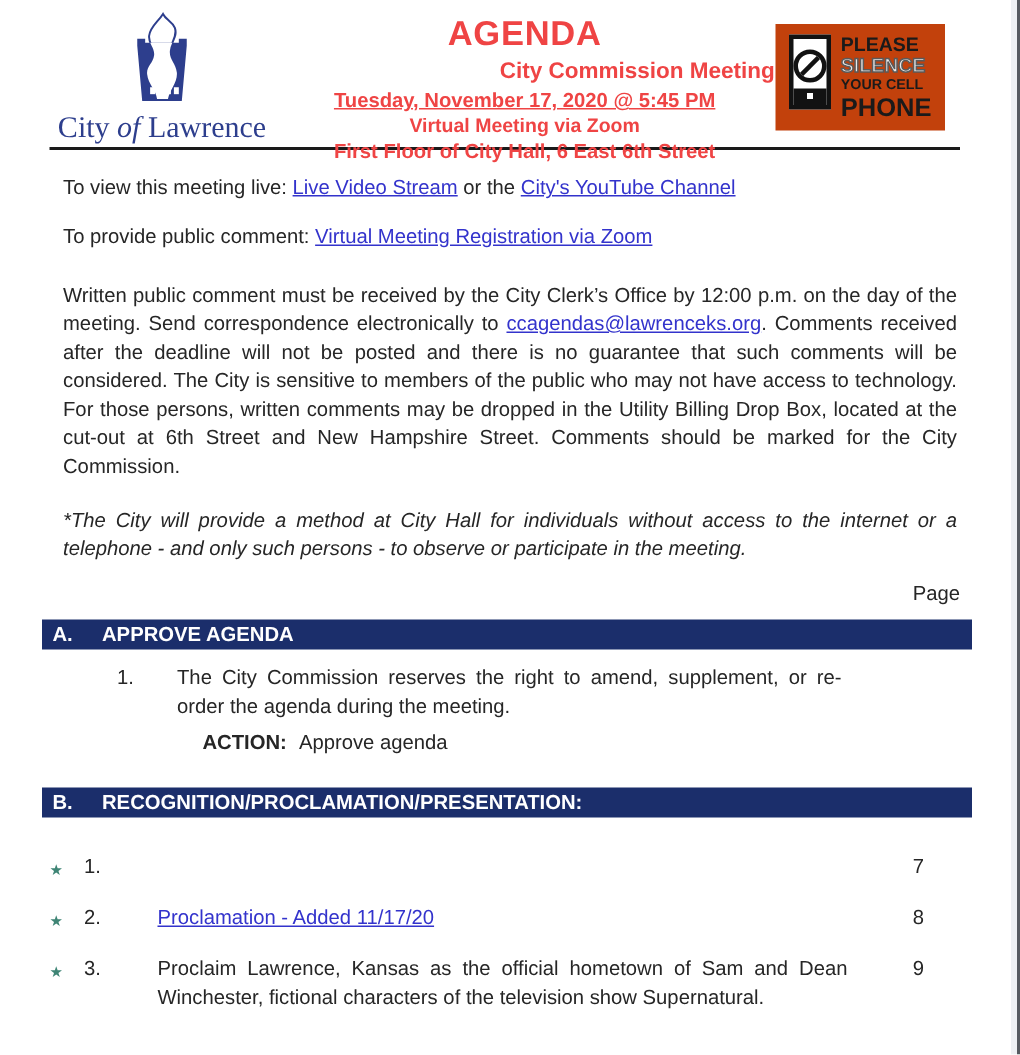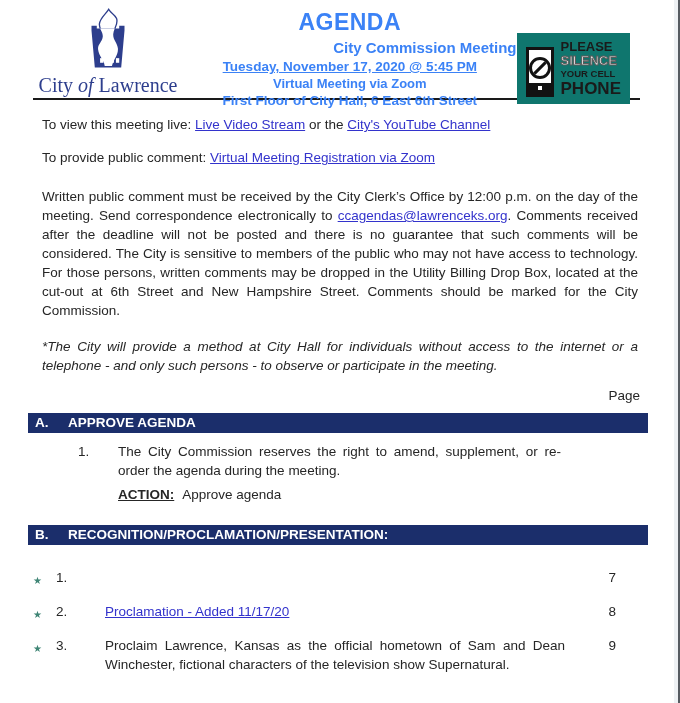--- a/index.html
+++ b/index.html
@@ -10,28 +10,28 @@
   
   .right-strip{position:absolute;right:2px;top:0;bottom:0;width:4px;background:#eef1f4;}
   .right-edge{position:absolute;right:0;top:0;bottom:0;width:2px;background:#565b61;}
 
   
   .header{display:flex;align-items:flex-start;padding:6px 50px 0 33px;height:98px;box-sizing:border-box;}
   .logo-block{width:150px;text-align:center;}
   .logo-svg{width:58px;height:66px;display:block;margin:2px auto 0;}
   .wordmark{font-family:"Liberation Serif",serif;color:#2d3e8d;font-size:20px;line-height:22px;white-space:nowrap;}
   .wordmark .of{font-style:italic;}
-  .header-center{flex:1;text-align:center;padding-top:3px;color:#3b82f6;}
+  .header-center{flex:1;text-align:center;padding-top:3px;color:#ef4444;}
   .h-title{font-size:23px;font-weight:bold;letter-spacing:.5px;}
   .h-sub{font-size:15px;font-weight:bold;margin-top:3px;text-align:right;}
   .h-date{font-size:13.5px;font-weight:bold;margin-top:3px;text-decoration:underline;}
   .h-venue1{font-size:13px;font-weight:bold;margin-top:2px;}
   .h-venue2{font-size:13.5px;font-weight:bold;margin-top:2px;}
 
-  .silence-badge{background:#0f766e;padding:7px 9px;display:flex;gap:7px;align-items:flex-end;margin-top:27px;}
+  .silence-badge{background:#c2410c;padding:7px 9px;display:flex;gap:7px;align-items:flex-start;margin-top:10px;}
   .phone{width:28px;height:50px;border:3px solid #121212;background:#fff;position:relative;box-sizing:border-box;}
   .no-sign{width:16px;height:16px;border:3px solid #121212;border-radius:50%;position:absolute;top:7px;left:0;box-sizing:content-box;overflow:hidden;}
   .no-sign::after{content:'';position:absolute;top:50%;left:50%;width:3px;height:18px;background:#121212;transform:translate(-50%,-50%) rotate(45deg);}
   .phone-bottom{position:absolute;bottom:0;left:0;right:0;height:11px;background:#121212;}
   .phone-bottom::after{content:'';position:absolute;left:50%;top:3px;width:4px;height:4px;margin-left:-2px;background:#fff;}
   .badge-text{line-height:1;color:#1a1a1a;}
   .bt1{font-size:13px;font-weight:bold;}
   .bt2{font-size:13px;font-weight:bold;color:#e9e9e9;-webkit-text-stroke:1px #5a5a5a;margin-top:1px;}
   .bt3{font-size:9.5px;font-weight:bold;margin-top:2px;}
   .bt4{font-size:17px;font-weight:bold;margin-top:1px;}
@@ -49,21 +49,21 @@
   
   .bar{margin:10px 32px 0 28px;background:#1b2e6b;color:#ffffff;font-weight:bold;font-size:13.5px;
        padding:2px 6px 3px 7px;display:flex;}
   .bar .letter{width:33px;}
   .bar-b{margin-top:23px;}
 
   .item-a{display:flex;margin:9px 0 0 78px;font-size:13.5px;line-height:19px;}
   .item-a .num{width:40px;}
   .item-a .atext{width:443px;text-align:justify;}
   .action-line{margin:7px 0 0 118px;font-size:13.5px;}
-  .action-label{font-weight:bold;text-decoration:underline;margin-right:8px;}
+  .action-label{font-weight:bold;margin-right:8px;margin-left:17px;}
 
   .bitem{display:flex;margin:23px 38px 0 33px;font-size:13.5px;line-height:19px;}
   .bitem.tight{margin-top:12px;}
   .star{width:23px;color:#3f8575;font-size:10px;padding-top:3px;}
   .bnum{width:49px;}
   .btext-wrap{width:460px;}
   .btext{text-align:justify;}
   .bpage{margin-left:auto;text-align:right;padding-right:26px;}
 </style>
 </head>

